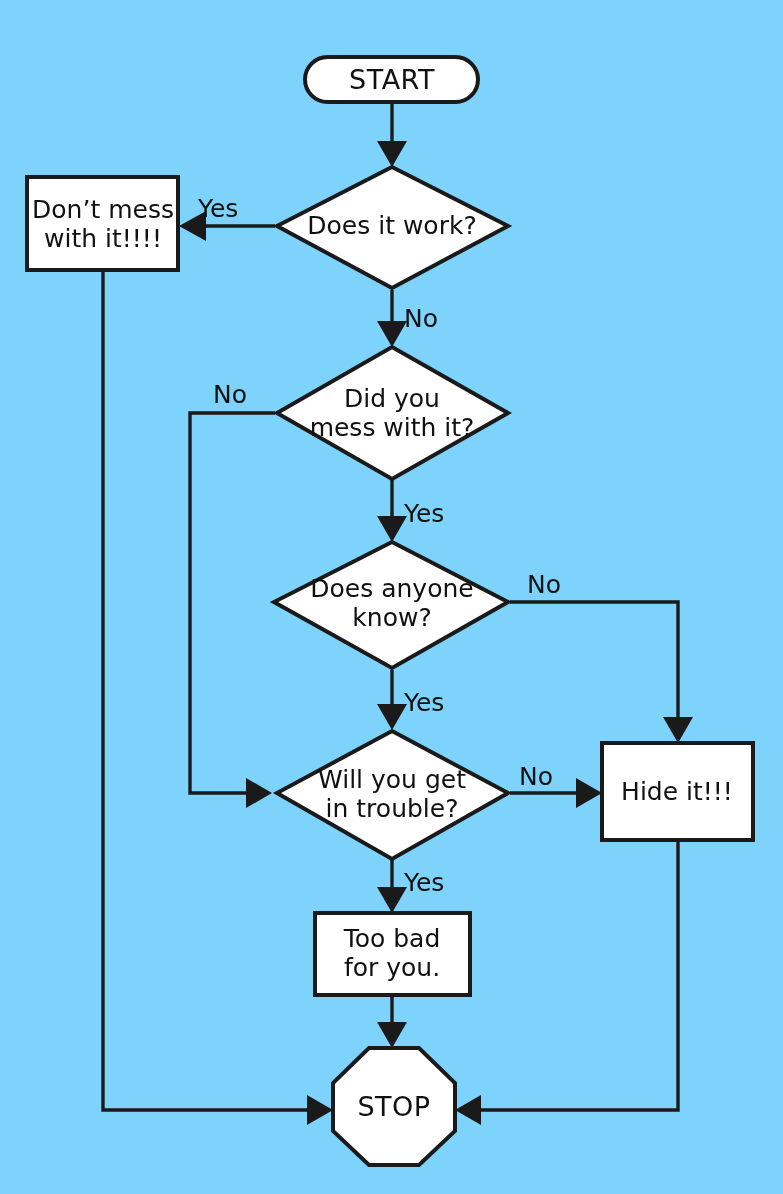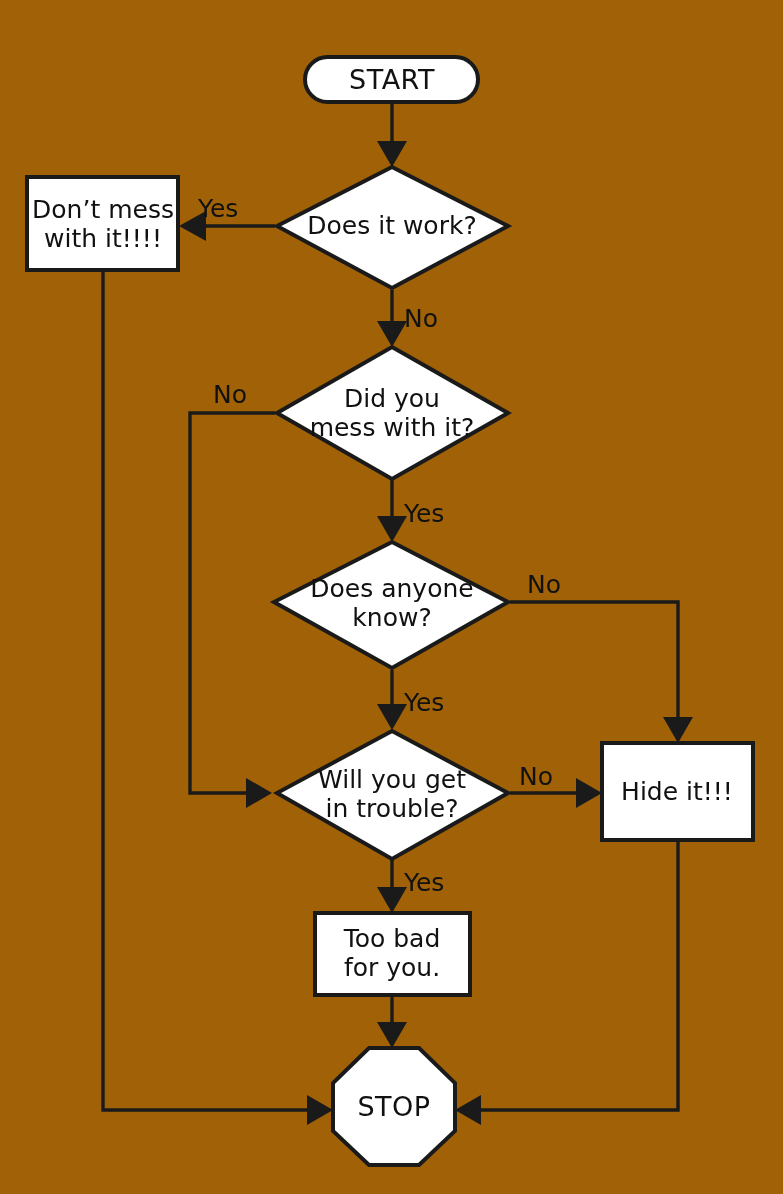--- a/index.html
+++ b/index.html
@@ -10,21 +10,21 @@
   body {
     width: 783px;
     height: 1194px;
     overflow: hidden;
     font-family: "DejaVu Sans", "Liberation Sans", sans-serif;
   }
   #flowchart-root {
     position: relative;
     width: 783px;
     height: 1194px;
-    background: #a16207;
+    background: #7dd3fc;
   }
   svg.chart {
     display: block;
     width: 783px;
     height: 1194px;
   }
   .node-shape {
     fill: #ffffff;
     stroke: #1a1a1a;
     stroke-width: 4;

